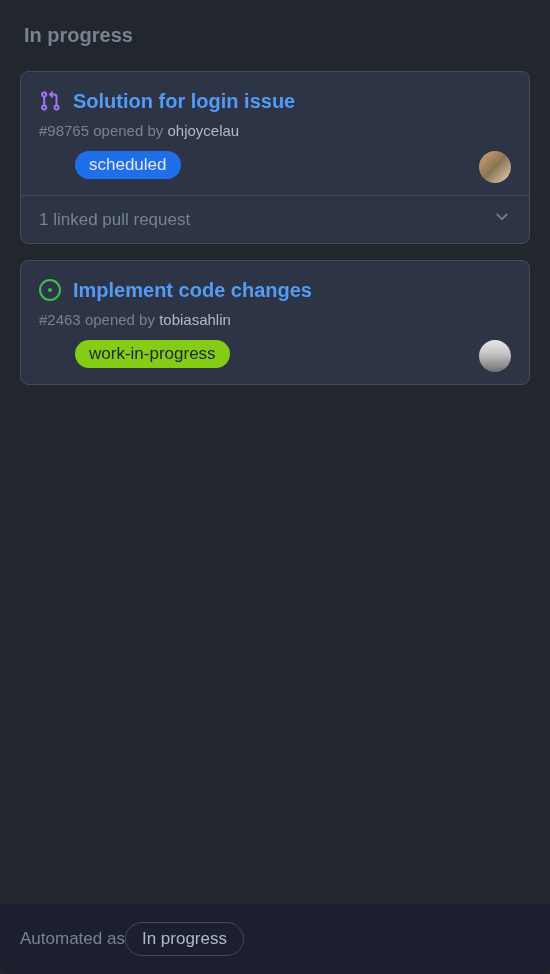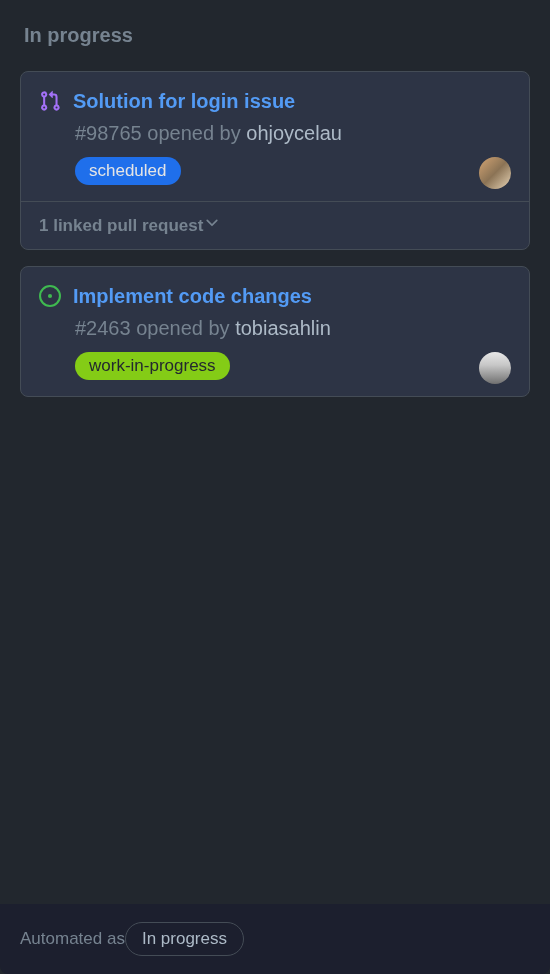--- a/index.html
+++ b/index.html
@@ -60,24 +60,23 @@
     }
     
     .card-title {
       color: #539bf5;
       font-size: 20px;
       font-weight: 600;
       line-height: 1.3;
     }
     
     .card-meta {
-      margin-left: 36px;
       margin-top: 6px;
       color: #768390;
-      font-size: 20px;
+      font-size: 15px;
     }
     
     .card-meta .author {
       color: #adbac7;
     }
     
     .card-labels {
       margin-left: 36px;
       margin-top: 12px;
       display: flex;
@@ -125,21 +124,21 @@
       background: linear-gradient(180deg, #e8e8e8 0%, #c8c8c8 40%, #707070 100%);
     }
     
     .card-footer {
       border-top: 1px solid #444c56;
       padding: 12px 18px;
       color: #768390;
       font-size: 17px;
       display: flex;
       align-items: center;
-      font-weight: bold;
+      justify-content: space-between;
     }
     
     .footer-chevron {
       color: #768390;
     }
     
     .bottom-bar {
       position: absolute;
       bottom: 0;
       left: 0;

